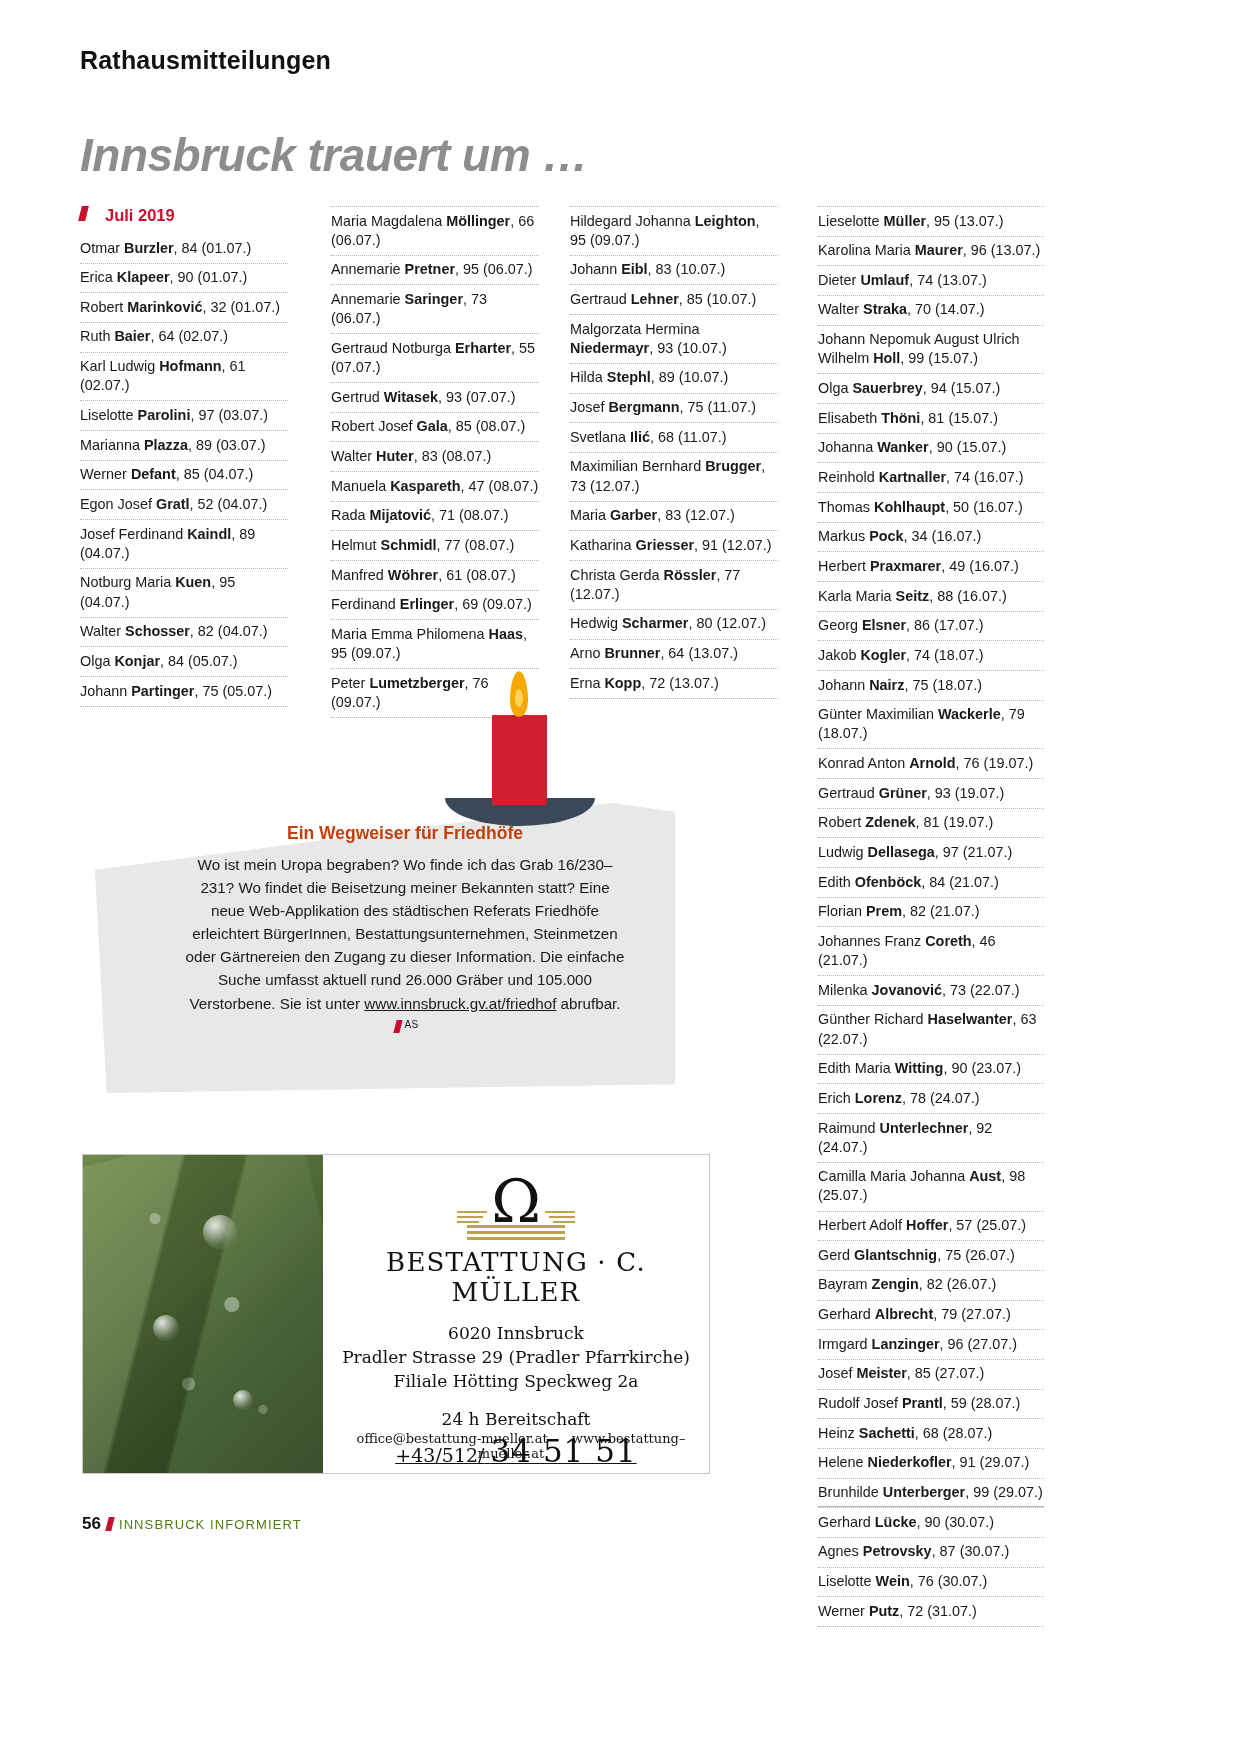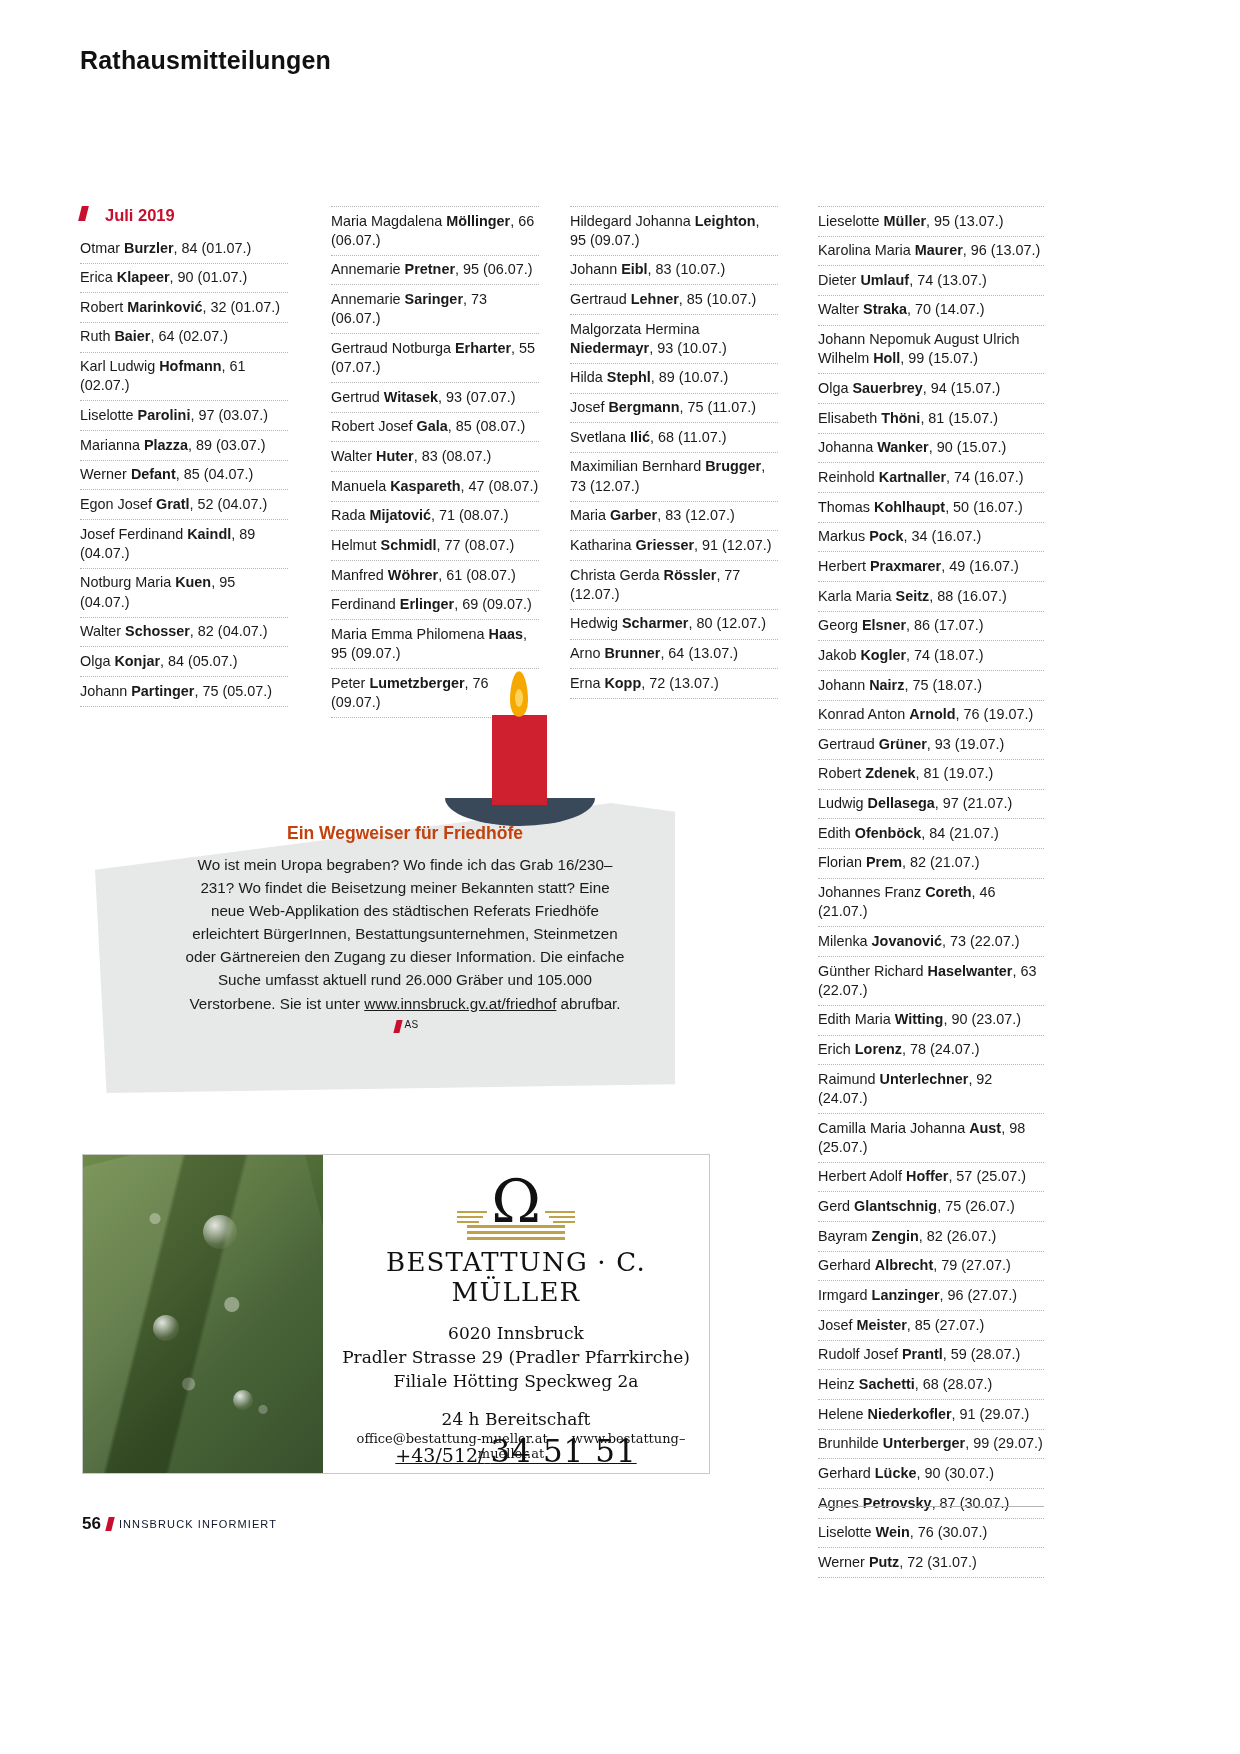--- a/index.html
+++ b/index.html
@@ -336,39 +336,40 @@
     color: #111;
   }
   .footer .slash {
     display: inline-block;
     width: 6px;
     height: 14px;
     background: #c8102e;
     transform: skewX(-14deg);
   }
   .footer .txt {
-    font-size: 11px;
+    font-size: 13px;
     letter-spacing: 1.1px;
-    color: #0f172a;
+    color: #4d7c0f;
   }
   .rule-right {
     position: absolute;
     left: 818px;
     top: 1498px;
     width: 226px;
     height: 1px;
     background: #b4b4b4;
   }
 </style>
 </head>
 <body>
 
 <div class="page">
 
   <div class="kicker">Rathausmitteilungen</div>
+  <div class="headline">Innsbruck trauert um …</div>
 
   <div class="columns">
 
     <div class="col col-1">
       <div class="month-head">
         <span class="slash"></span>
         <span>Juli 2019</span>
       </div>
       <ul class="entries">
           <li><span>Otmar </span><b>Burzler</b><span>, 84 (01.07.)</span></li>
@@ -437,20 +438,21 @@
           <li><span>Elisabeth </span><b>Thöni</b><span>, 81 (15.07.)</span></li>
           <li><span>Johanna </span><b>Wanker</b><span>, 90 (15.07.)</span></li>
           <li><span>Reinhold </span><b>Kartnaller</b><span>, 74 (16.07.)</span></li>
           <li><span>Thomas </span><b>Kohlhaupt</b><span>, 50 (16.07.)</span></li>
           <li><span>Markus </span><b>Pock</b><span>, 34 (16.07.)</span></li>
           <li><span>Herbert </span><b>Praxmarer</b><span>, 49 (16.07.)</span></li>
           <li><span>Karla Maria </span><b>Seitz</b><span>, 88 (16.07.)</span></li>
           <li><span>Georg </span><b>Elsner</b><span>, 86 (17.07.)</span></li>
           <li><span>Jakob </span><b>Kogler</b><span>, 74 (18.07.)</span></li>
           <li><span>Johann </span><b>Nairz</b><span>, 75 (18.07.)</span></li>
+          <li><span>Günter Maximilian </span><b>Wackerle</b><span>, 79 (18.07.)</span></li>
           <li><span>Konrad Anton </span><b>Arnold</b><span>, 76 (19.07.)</span></li>
           <li><span>Gertraud </span><b>Grüner</b><span>, 93 (19.07.)</span></li>
           <li><span>Robert </span><b>Zdenek</b><span>, 81 (19.07.)</span></li>
           <li><span>Ludwig </span><b>Dellasega</b><span>, 97 (21.07.)</span></li>
           <li><span>Edith </span><b>Ofenböck</b><span>, 84 (21.07.)</span></li>
           <li><span>Florian </span><b>Prem</b><span>, 82 (21.07.)</span></li>
           <li><span>Johannes Franz </span><b>Coreth</b><span>, 46 (21.07.)</span></li>
           <li><span>Milenka </span><b>Jovanović</b><span>, 73 (22.07.)</span></li>
           <li><span>Günther Richard </span><b>Haselwanter</b><span>, 63 (22.07.)</span></li>
           <li><span>Edith Maria </span><b>Witting</b><span>, 90 (23.07.)</span></li>

